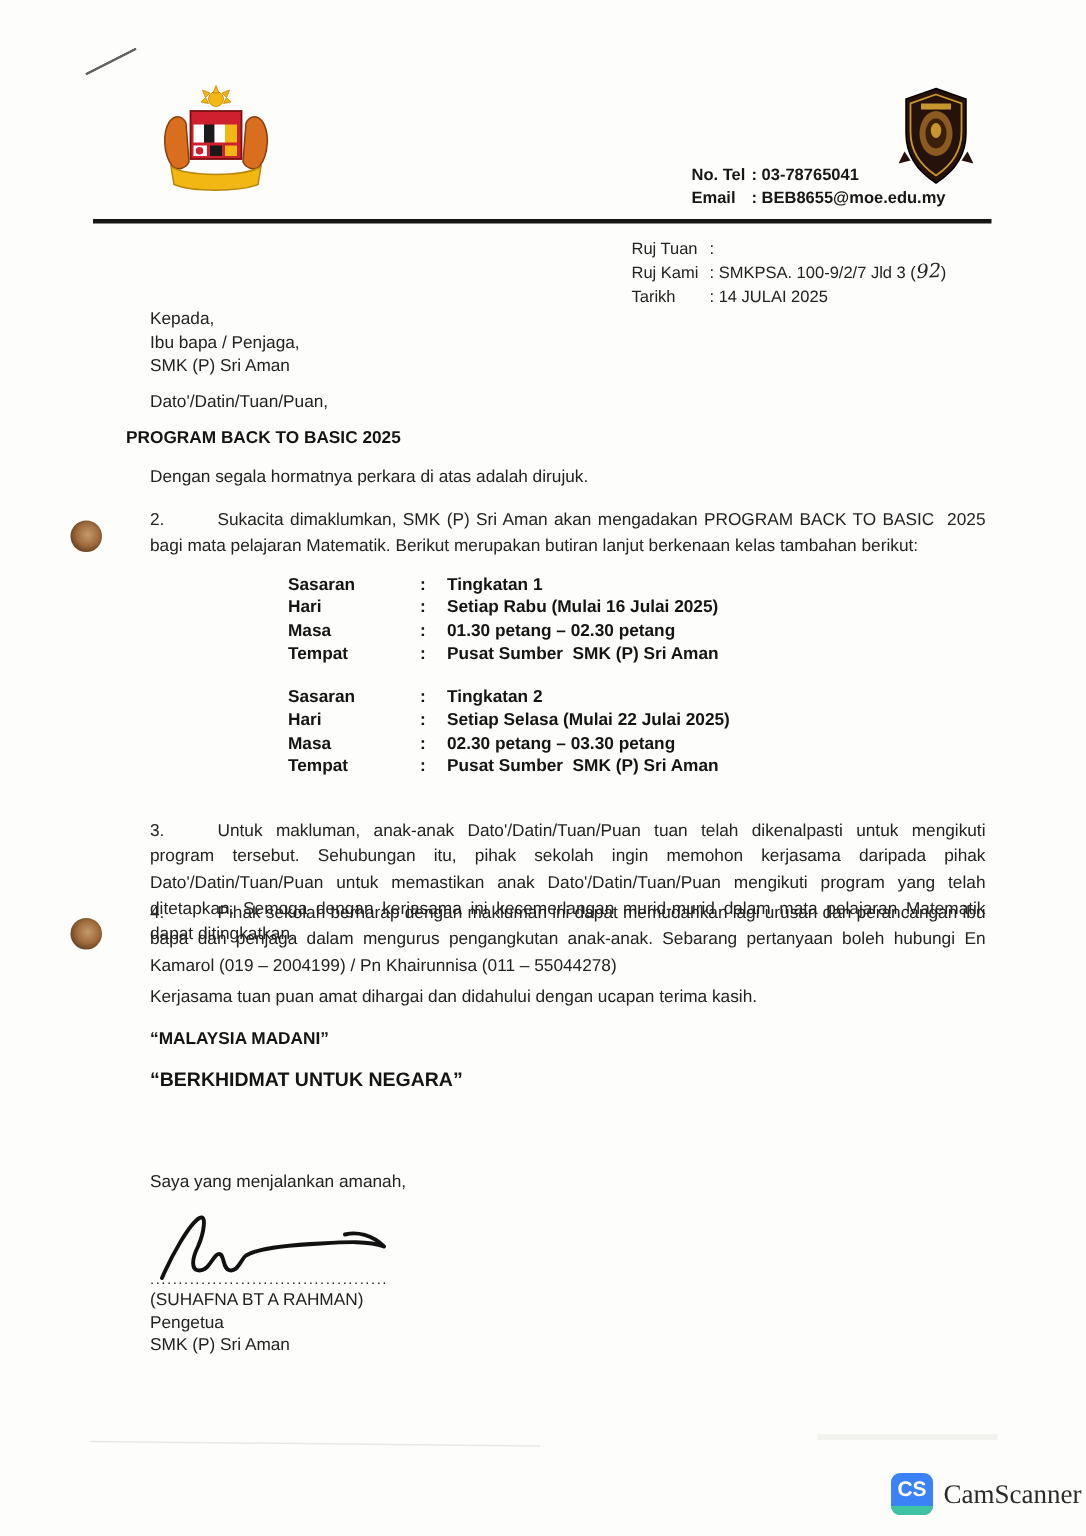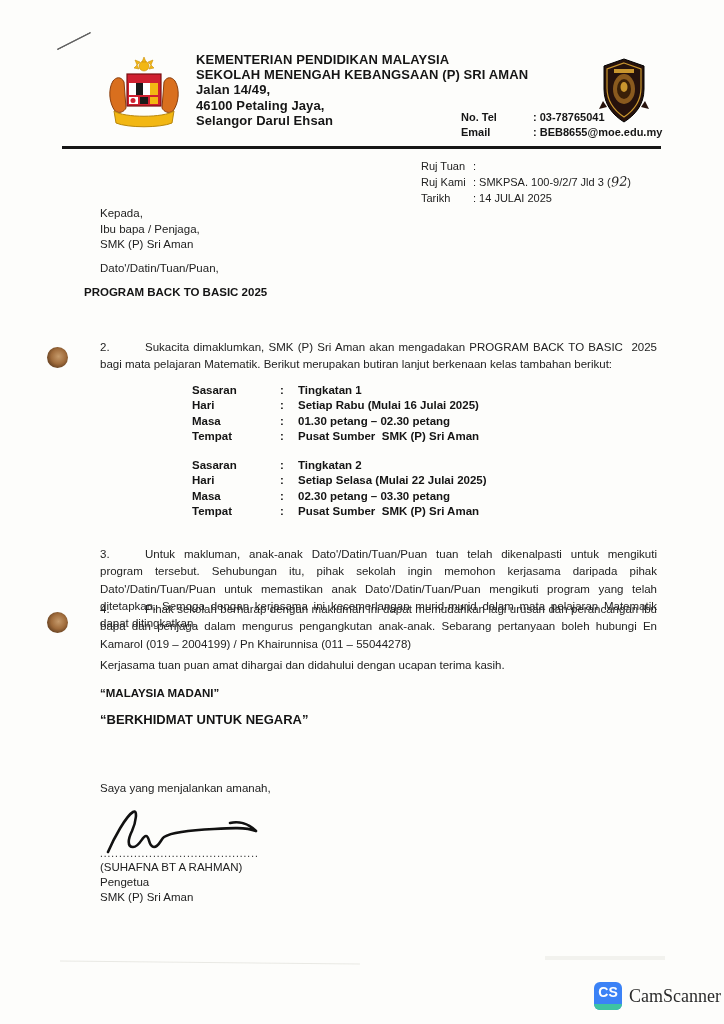--- a/index.html
+++ b/index.html
@@ -2,21 +2,21 @@
 <html><head>
 <meta charset="utf-8">
 <style>
   html,body{margin:0;padding:0;}
   body{background:#e8e8e8;font-family:"Liberation Sans",sans-serif;}
   .page{position:relative;width:724px;height:1024px;background:#fdfdfb;overflow:hidden;margin:0 auto;color:#1f1f1f;}
   .abs{position:absolute;}
   
   .lh-text{left:196px;top:52px;font-size:13px;font-weight:bold;line-height:15.2px;color:#161616;letter-spacing:.1px;}
   .contact{left:461px;top:110px;font-size:11px;font-weight:bold;line-height:15px;color:#161616;}
-  .contact-row{display:flex;gap:32px;}
+  .contact-row{display:flex;}
   .contact-label{width:40px;}
   .header-rule{left:62px;top:146px;width:599px;height:3px;background:#161616;}
   
   .ref{left:421px;top:158px;font-size:11px;line-height:16px;color:#222;}
   .ref-row{display:flex;}
   .ref-label{width:52px;}
   .handwritten{font-family:"DejaVu Serif",serif;font-style:italic;font-size:13px;display:inline-block;transform:rotate(-3deg);}
   
   .txt{font-size:11.5px;line-height:15.5px;color:#222;}
   .para{font-size:11.5px;line-height:17.3px;color:#222;text-align:justify;width:557px;}
@@ -80,27 +80,20 @@
     <rect x="34" y="27" width="7" height="12" fill="#1a1a1a"></rect>
     <rect x="41" y="27" width="7" height="12" fill="#ffffff"></rect>
     <rect x="48" y="27" width="8" height="12" fill="#f2b713"></rect>
     <rect x="27" y="41" width="9" height="7" fill="#ffffff"></rect>
     <circle cx="31" cy="44.5" r="2.5" fill="#cf2030"></circle>
     <rect x="38" y="41" width="8" height="7" fill="#1a1a1a"></rect>
     <rect x="48" y="41" width="8" height="7" fill="#f2b713"></rect>
     <path d="M12,55 C22,62 62,62 72,55 L70,67 C58,72 26,72 14,67 Z" fill="#f2b713" stroke="#b8860b" stroke-width="1"></path>
   </svg>
 
-  <div class="abs lh-text">
-    <div>KEMENTERIAN PENDIDIKAN MALAYSIA</div>
-    <div>SEKOLAH MENENGAH KEBANGSAAN (P) SRI AMAN</div>
-    <div>Jalan 14/49,</div>
-    <div>46100 Petaling Jaya,</div>
-    <div>Selangor Darul Ehsan</div>
-  </div>
 
   <div class="abs contact">
     <div class="contact-row">
       <span class="contact-label">No. Tel</span>
       <span>: 03-78765041</span>
     </div>
     <div class="contact-row">
       <span class="contact-label">Email</span>
       <span>: BEB8655@moe.edu.my</span>
     </div>
@@ -137,20 +130,21 @@
   <div class="abs txt recipient">
     <div>Kepada,</div>
     <div>Ibu bapa / Penjaga,</div>
     <div>SMK (P) Sri Aman</div>
   </div>
 
   <div class="abs txt salutation">Dato'/Datin/Tuan/Puan,</div>
 
   <div class="abs bold subject">PROGRAM BACK TO BASIC 2025</div>
 
+  <div class="abs txt intro">Dengan segala hormatnya perkara di atas adalah dirujuk.</div>
 
   <div class="abs para para2">
     <span class="para-num">2.</span><span>Sukacita dimaklumkan, SMK (P) Sri Aman akan mengadakan PROGRAM BACK TO BASIC&nbsp; 2025 bagi mata pelajaran Matematik. Berikut merupakan butiran lanjut berkenaan kelas tambahan berikut:</span>
   </div>
 
   <div class="abs sched sched1">
     <div class="sched-row">
         <span class="sched-label">Sasaran</span>
         <span class="sched-colon">:</span>
         <span class="sched-value">Tingkatan 1</span>

